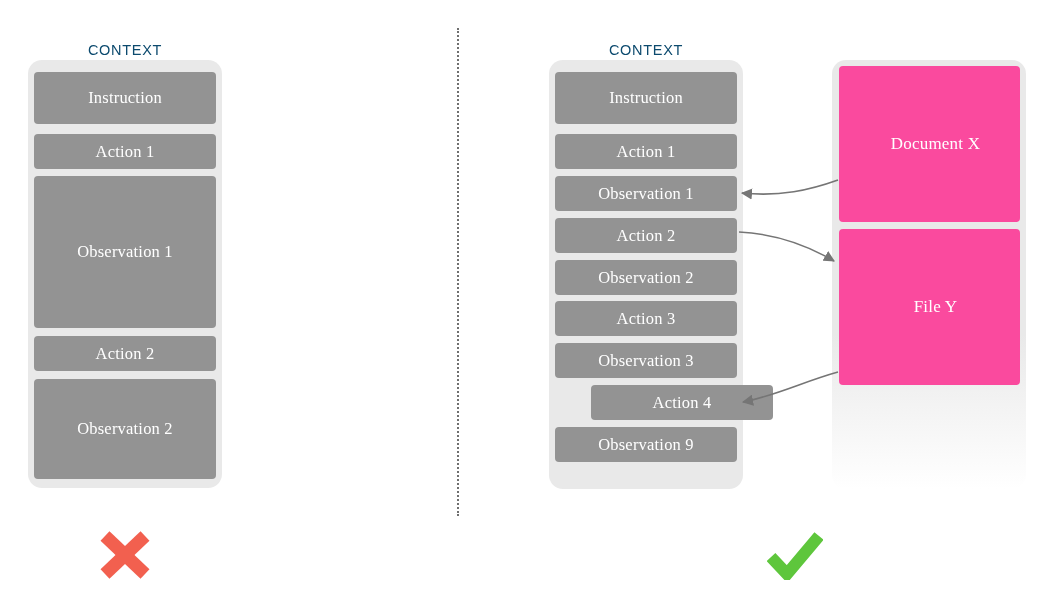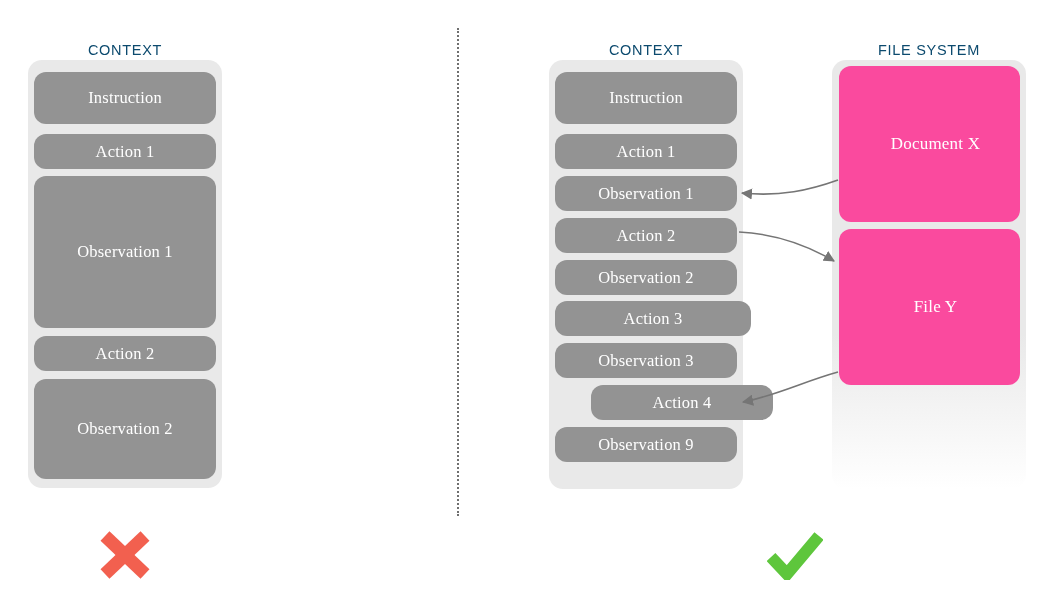--- a/index.html
+++ b/index.html
@@ -37,21 +37,21 @@
     background: #e9e9e9;
     border-radius: 14px;
   }
   .panel-fade {
     background: linear-gradient(to bottom, #e9e9e9 0%, #e9e9e9 64%, #f4f4f4 82%, #ffffff 100%);
   }
 
   
   .block {
     position: absolute;
-    border-radius: 12px;
+    border-radius: 4px;
     display: flex;
     align-items: center;
     justify-content: center;
     color: #ffffff;
     font-family: "Liberation Serif", serif;
     font-size: 16.5px;
     letter-spacing: 0.2px;
     box-sizing: border-box;
     text-align: right;
   }
@@ -117,35 +117,34 @@
   <div class="block block-gray" style="left:555px; top:72px; width:182px; height:52px;">Instruction</div>
 
   <div class="block block-gray" style="left:555px; top:134px; width:182px; height:35px;">Action 1</div>
 
   <div class="block block-gray" style="left:555px; top:176px; width:182px; height:35px;">Observation 1</div>
 
   <div class="block block-gray" style="left:555px; top:218px; width:182px; height:35px;">Action 2</div>
 
   <div class="block block-gray" style="left:555px; top:260px; width:182px; height:35px;">Observation 2</div>
 
-  <div class="block block-gray" style="left:555px; top:301px; width:196px; height:35px;">Action 3</div>
+  <div class="block block-gray" style="left:555px; top:301px; width:182px; height:35px;">Action 3</div>
 
   <div class="block block-gray" style="left:555px; top:343px; width:182px; height:35px;">Observation 3</div>
 
   <div class="block block-gray" style="left:555px; top:385px; width:182px; height:35px;margin-left:36px;">Action 4</div>
 
   <div class="block block-gray" style="left:555px; top:427px; width:182px; height:35px;">Observation 9</div>
 
   <div class="mark" style="left:767px; top:530px; width:56px; height:50px;">
     <svg width="56" height="50" viewBox="0 0 56 50">
       <polyline points="4,27 20,44 52,6" fill="none" stroke="#5ec63c" stroke-width="12" stroke-linecap="butt" stroke-linejoin="miter"></polyline>
     </svg>
   </div>
 
-  <div class="col-header" style="left:832px; top:42px; width:194px;">FILE SYSTEM</div>
 
   <div class="panel panel-fade" style="left:832px; top:60px; width:194px; height:429px;"></div>
 
   <div class="block block-pink" style="left:839px; top:66px; width:181px; height:156px;">Document X</div>
 
   <div class="block block-pink" style="left:839px; top:229px; width:181px; height:156px;">File Y</div>
 
   <svg class="arrows">
     <defs>
       <marker id="ah" viewBox="0 0 10 10" refX="9" refY="5" markerWidth="7" markerHeight="7" orient="auto-start-reverse">

